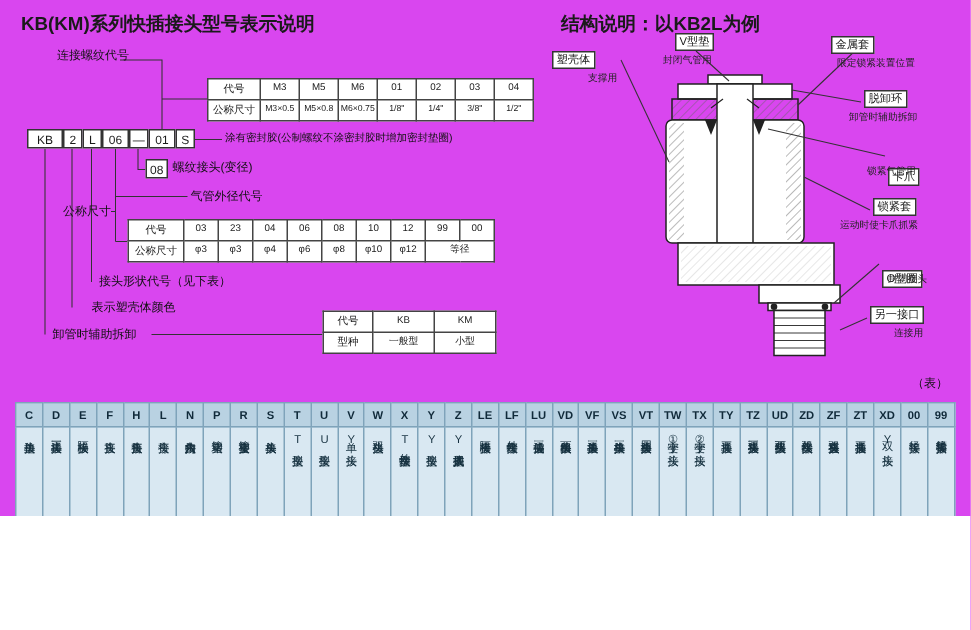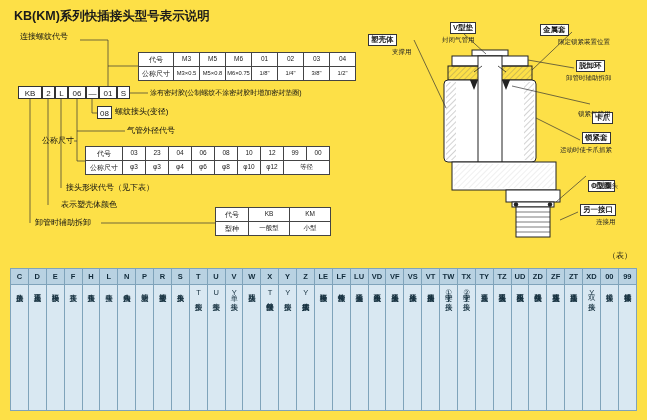--- a/index.html
+++ b/index.html
@@ -1,29 +1,29 @@
 <!DOCTYPE html>
 <html><head>
 <meta charset="utf-8">
 <style>
   html,body{margin:0;padding:0;}
-  .page{position:relative;width:647px;height:420px;background:#fde047;overflow:hidden;
+  .page{position:relative;width:647px;height:344px;background:#d946ef;overflow:hidden;
         font-family:"Liberation Sans","DejaVu Sans",sans-serif;color:#1a1a1a;}
   .t1{position:absolute;font-weight:bold;font-size:12.5px;white-space:nowrap;}
   .label{position:absolute;font-size:8px;white-space:nowrap;color:#111;line-height:1.1;}
   .small{font-size:7px;}
   svg.overlay{position:absolute;left:0;top:0;pointer-events:none;}
   .mbox{position:absolute;height:13px;border:1px solid #333;font-size:8px;text-align:center;
         line-height:13px;background:#fff;box-sizing:border-box;}
   .mini{position:absolute;border-collapse:collapse;background:#fff;}
   .mini td,.mini th{border:1px solid #444;font-size:6.5px;font-weight:normal;text-align:center;
         padding:0 1px;height:13px;line-height:1;white-space:nowrap;overflow:hidden;}
   .mini th{font-size:7px;}
   .cname{position:absolute;border:1px solid #333;background:#fff;font-size:7.5px;padding:0 2px;
-        line-height:10px;white-space:nowrap;font-weight:bold;}
+        line-height:10px;white-space:nowrap;}
   .cdesc{position:absolute;font-size:6.5px;white-space:nowrap;color:#222;}
   #shape-table{position:absolute;left:10px;top:268px;width:627px;border-collapse:collapse;
         table-layout:fixed;background:#d9e8f2;}
   #shape-table th{border:1px solid #7fa3ba;background:#b9d2e2;font-size:7.5px;height:15px;
         padding:0;font-weight:bold;color:#102a3a;}
   #shape-table td{border:1px solid #7fa3ba;height:122px;vertical-align:top;padding:3px 0 0 0;
         text-align:center;}
   .vtext{writing-mode:vertical-rl;text-orientation:upright;font-size:7.5px;line-height:1;
         margin:0 auto;color:#15303f;}
 </style>
@@ -83,32 +83,33 @@
       <line x1="572" y1="32" x2="532" y2="70"></line>
       <line x1="574" y1="68" x2="528" y2="60"></line>
       <line x1="590" y1="104" x2="512" y2="86"></line>
       <line x1="580" y1="140" x2="536" y2="118"></line>
       <line x1="586" y1="176" x2="556" y2="202"></line>
       <line x1="578" y1="212" x2="560" y2="220"></line>
     </g>
   </svg>
 
   <div class="t1" style="left:14px;top:8px">KB(KM)系列快插接头型号表示说明</div>
+  <div class="t1" style="left:374px;top:8px">结构说明：以KB2L为例</div>
 
   <div id="model-boxes">
       <div class="mbox" style="left: 18px; top: 86px; width: 24px;">KB</div>
       <div class="mbox" style="left: 42px; top: 86px; width: 13px;">2</div>
       <div class="mbox" style="left: 55px; top: 86px; width: 13px;">L</div>
       <div class="mbox" style="left: 68px; top: 86px; width: 18px;">06</div>
       <div class="mbox" style="left: 86px; top: 86px; width: 13px;">—</div>
       <div class="mbox" style="left: 99px; top: 86px; width: 18px;">01</div>
       <div class="mbox" style="left: 117px; top: 86px; width: 13px;">S</div>
     </div>
 
-  <div class="label" style="left:20px;top:33px">连接螺纹代号</div>
+  <div class="label" style="left:38px;top:33px">连接螺纹代号</div>
   <div class="label small" style="left:150px;top:89px">涂有密封胶(公制螺纹不涂密封胶时增加密封垫圈)</div>
   <div class="mbox" style="left:97px;top:106px;width:15px">08</div>
   <div class="label" style="left:115px;top:108px">螺纹接头(变径)</div>
   <div class="label" style="left:127px;top:127px">气管外径代号</div>
   <div class="label" style="left:42px;top:137px">公称尺寸</div>
   <div class="label" style="left:66px;top:184px">接头形状代号（见下表）</div>
   <div class="label" style="left:61px;top:201px">表示塑壳体颜色</div>
   <div class="label" style="left:35px;top:219px">卸管时辅助拆卸</div>
 
   <table class="mini" id="thread-table" style="left:138px;top:52px">
@@ -174,21 +175,21 @@
           <td>一般型</td>
           <td>小型</td>
         </tr>
       </tbody>
   </table>
 
   <div class="cname" style="left:368px;top:34px">塑壳体</div>
   <div class="cdesc" style="left:392px;top:48px">支撑用</div>
   <div class="cname" style="left:450px;top:22px">V型垫</div>
   <div class="cdesc" style="left:442px;top:36px">封闭气管用</div>
-  <div class="cname" style="left:540px;top:24px">金属套</div>
+  <div class="cname" style="left:554px;top:24px">金属套</div>
   <div class="cdesc" style="left:558px;top:38px">限定锁紧装置位置</div>
   <div class="cname" style="left:576px;top:60px">脱卸环</div>
   <div class="cdesc" style="left:566px;top:74px">卸管时辅助拆卸</div>
   <div class="cname" style="left:592px;top:112px">卡爪</div>
   <div class="cdesc" style="left:578px;top:110px">锁紧气管用</div>
   <div class="cname" style="left:582px;top:132px">锁紧套</div>
   <div class="cdesc" style="left:560px;top:146px">运动时使卡爪抓紧</div>
   <div class="cname" style="left:588px;top:180px">O型圈</div>
   <div class="cdesc" style="left:592px;top:182px">封闭接头</div>
   <div class="cname" style="left:580px;top:204px">另一接口</div>

